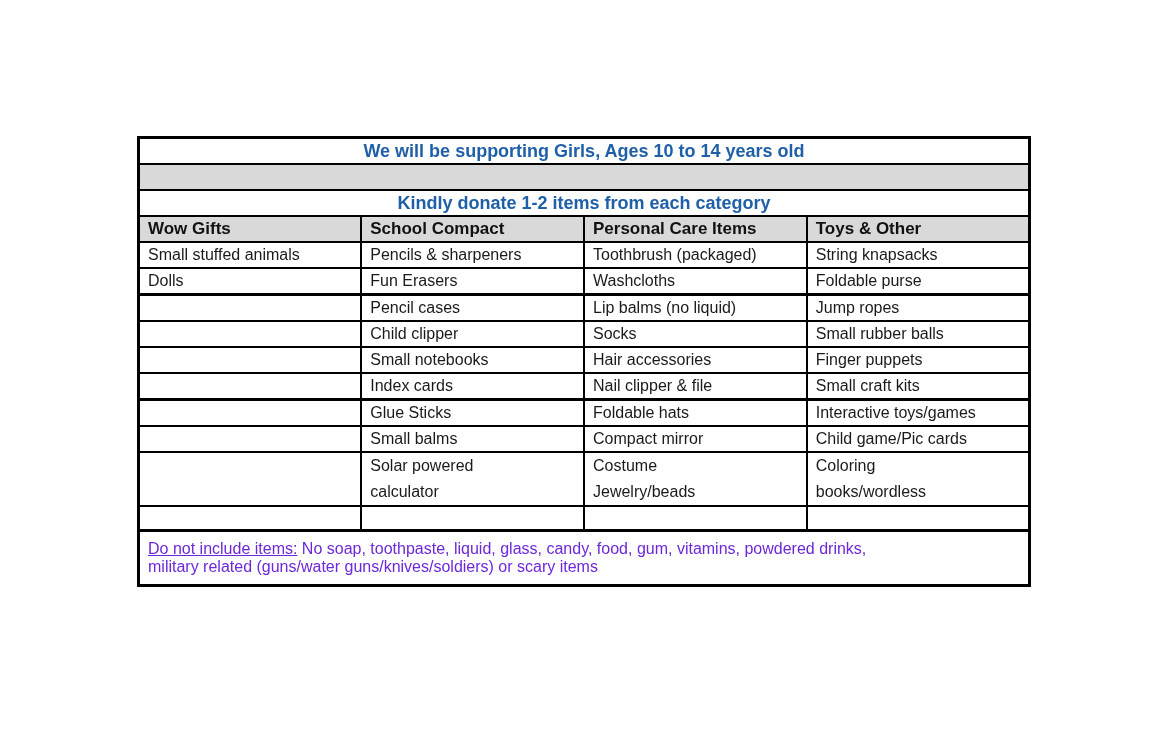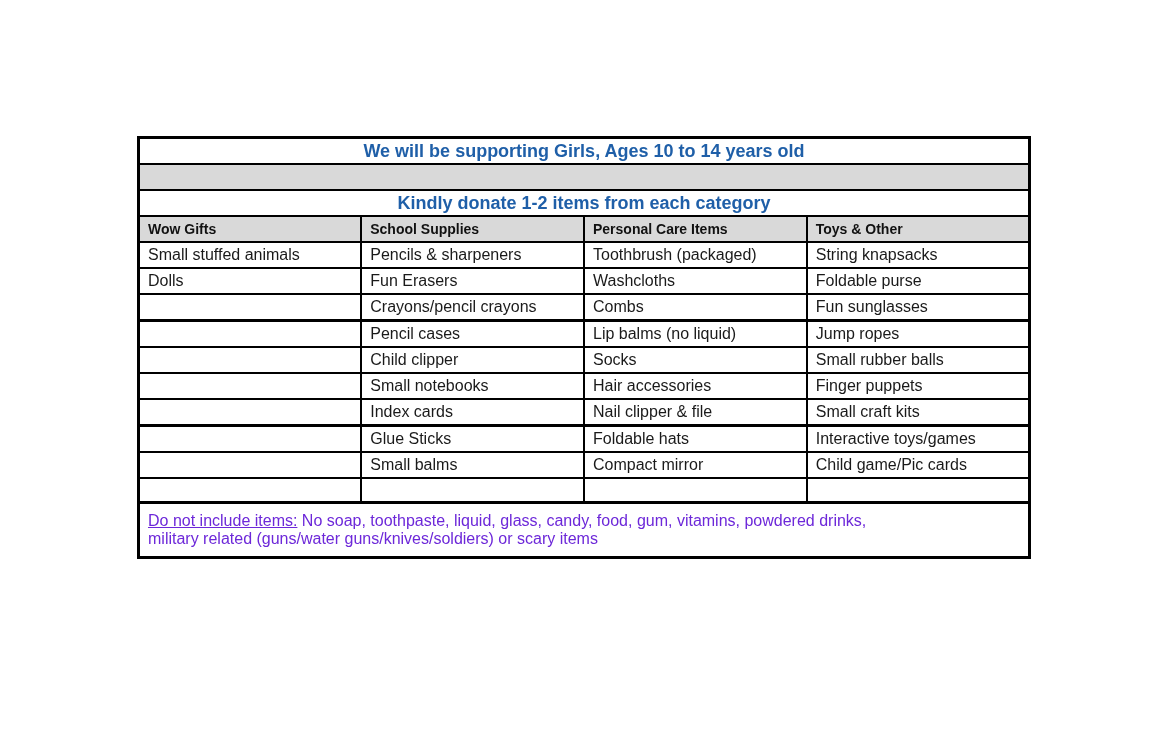--- a/index.html
+++ b/index.html
@@ -47,21 +47,21 @@
     font-size: 18px;
   }
   tr.r-spacer td {
     height: 24px;
     background: #d9d9d9;
   }
   tr.r-header th {
     height: 23px;
     background: #d9d9d9;
     font-weight: bold;
-    font-size: 14px;
+    font-size: 17px;
     color: #111111;
   }
   tr.r-data td { height: 23px; }
   tr.r-tall td { height: 50px; line-height: 26px; }
   tr.r-empty td { height: 22px; }
   tr.thick-top td, tr.thick-top th { border-top: 3px solid #000000; }
   tr.r-footer td {
     height: 50px;
     color: #6d28d9;
     line-height: 18px;
@@ -85,41 +85,35 @@
         <td colspan="4">We will be supporting Girls, Ages 10 to 14 years old</td>
       </tr>
       <tr class="r-spacer">
         <td colspan="4"></td>
       </tr>
       <tr class="r-banner">
         <td colspan="4">Kindly donate 1-2 items from each category</td>
       </tr>
       <tr class="r-header">
         <th>Wow Gifts</th>
-        <th>School Supplies</th>
+        <th>School Compact</th>
         <th>Personal Care Items</th>
         <th>Toys &amp; Other</th>
       </tr>
       <tr class="r-data">
         <td>Small stuffed animals</td>
         <td>Pencils &amp; sharpeners</td>
         <td>Toothbrush (packaged)</td>
         <td>String knapsacks</td>
       </tr>
       <tr class="r-data">
         <td>Dolls</td>
         <td>Fun Erasers</td>
         <td>Washcloths</td>
         <td>Foldable purse</td>
-      </tr>
-      <tr class="r-data">
-        <td></td>
-        <td>Crayons/pencil crayons</td>
-        <td>Combs</td>
-        <td>Fun sunglasses</td>
       </tr>
       <tr class="r-data thick-top">
         <td></td>
         <td>Pencil cases</td>
         <td>Lip balms (no liquid)</td>
         <td>Jump ropes</td>
       </tr>
       <tr class="r-data">
         <td></td>
         <td>Child clipper</td>
@@ -143,20 +137,29 @@
         <td>Glue Sticks</td>
         <td>Foldable hats</td>
         <td>Interactive toys/games</td>
       </tr>
       <tr class="r-data">
         <td></td>
         <td>Small balms</td>
         <td>Compact mirror</td>
         <td>Child game/Pic cards</td>
       </tr>
+      <tr class="r-tall">
+        <td></td>
+        <td>Solar powered
+calculator</td>
+        <td>Costume
+Jewelry/beads</td>
+        <td>Coloring
+books/wordless</td>
+      </tr>
       <tr class="r-empty">
         <td></td>
         <td></td>
         <td></td>
         <td></td>
       </tr>
       <tr class="r-footer thick-top">
         <td colspan="4"><span class="underlined">Do not include items:</span><span> No soap, toothpaste, liquid, glass, candy, food, gum, vitamins, powdered drinks,
 military related (guns/water guns/knives/soldiers) or scary items</span></td>
       </tr>

